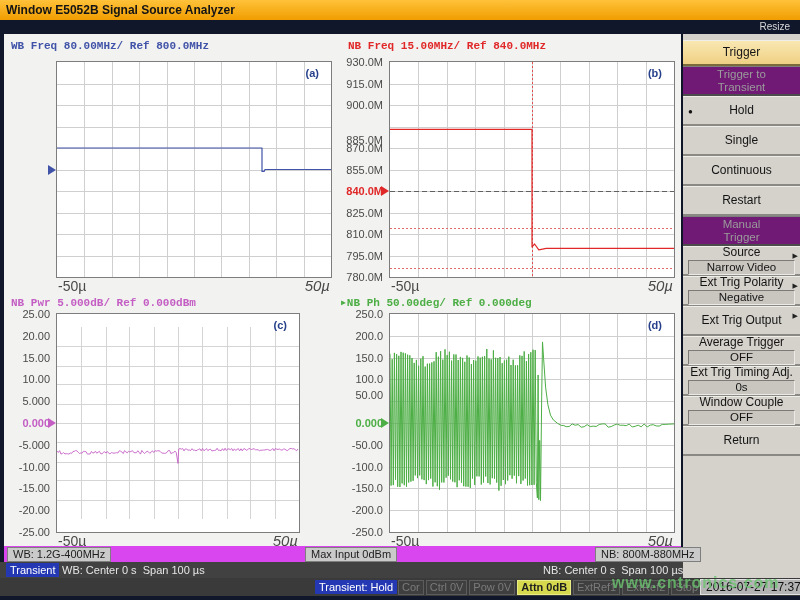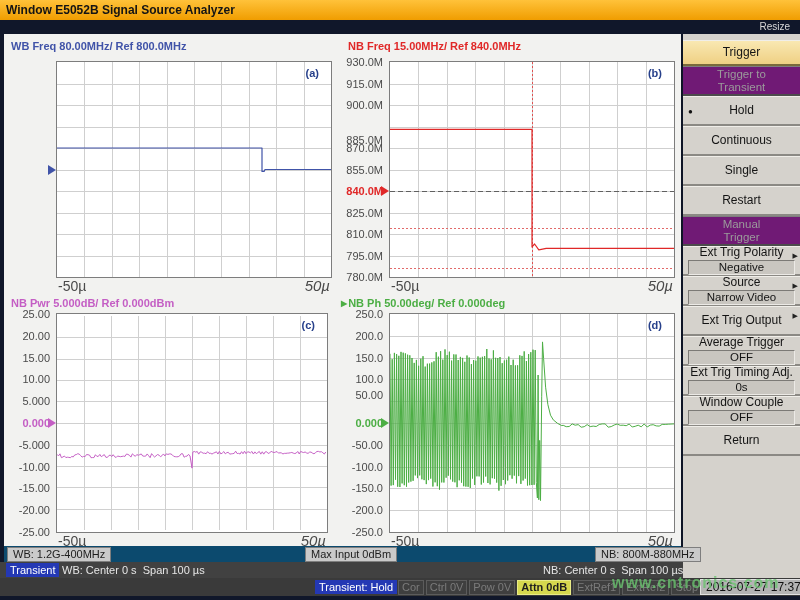--- a/index.html
+++ b/index.html
@@ -8,21 +8,21 @@
   
   .titlebar{position:absolute;left:0;top:0;width:800px;height:20px;
             background:linear-gradient(#ffc23a,#f09d00);color:#141414;
             font-weight:bold;font-size:12px;line-height:20px;padding-left:6px;box-sizing:border-box;}
   .topstrip{position:absolute;left:0;top:20px;width:800px;height:14px;background:#10172a;}
   .resize{position:absolute;right:10px;top:1px;color:#d8d8d8;font-size:10px;}
   
   .main{position:absolute;left:4px;top:34px;width:677px;height:512px;background:#f2f2f0;}
   .plot{position:absolute;background:#fff;border:1px solid #7d7d7d;box-sizing:border-box;}
   .plot svg{position:absolute;left:0;top:0;width:100%;height:100%;}
-  .plot-header{position:absolute;font-size:11px;white-space:nowrap;font-weight:bold;}
+  .plot-header{position:absolute;font-size:11px;white-space:nowrap;font-weight:bold;font-family:Liberation Mono, monospace;}
   .hdr-arw{font-size:8px;vertical-align:1px;margin-right:1px;}
   .ylabels{position:absolute;left:-55px;top:0;width:50px;height:100%;}
   .ylabels span{position:absolute;right:2px;font-size:11px;color:#4a4a4a;white-space:pre;}
   .ylabels span.ref{font-weight:bold;}
   .corner{position:absolute;top:5px;right:12px;font-size:11px;font-weight:bold;color:#27408b;}
   .xl-left{position:absolute;left:1px;top:100%;font-size:14px;color:#4a4a4a;margin-top:1px;}
   .xl-right{position:absolute;right:1px;top:100%;font-size:15px;color:#4a4a4a;margin-top:0;font-style:italic;}
   .ref-marker{position:absolute;left:-9px;width:0;height:0;
               border-top:5px solid transparent;border-bottom:5px solid transparent;
               border-left:8px solid #000;}
@@ -36,21 +36,21 @@
   .skey .lab{line-height:13px;}
   .skey.two .lab{font-size:11.5px;}
   .skey.active{height:26px;background:linear-gradient(#f9e8b2,#efd084);border-bottom-color:#7a6a3c;}
   .skey.disabled{background:#701a75;color:#9b9b9b;border-top-color:#7e7e7e;border-bottom-color:#4c4c4c;}
   .skey .val{margin-top:1px;background:#c9c6c0;border:1px solid #7c7a76;
              border-right-color:#eceae6;border-bottom-color:#eceae6;
              width:92%;box-sizing:border-box;text-align:center;font-size:11.5px;line-height:13px;}
   .skey .arrow{position:absolute;right:2px;top:5px;font-size:7px;color:#222;}
   .skey .bullet{position:absolute;left:5px;top:50%;transform:translateY(-50%);font-size:8px;color:#111;}
   
-  .row1{position:absolute;left:4px;top:546px;width:677px;height:16px;background:#0c4a6e;z-index:2;}
+  .row1{position:absolute;left:4px;top:546px;width:677px;height:16px;background:#d946ef;z-index:2;}
   .sbox{position:absolute;top:1px;background:#cacaca;border:1px solid #7e7e7e;
         font-size:11px;color:#1d1d1d;padding:0 5px;height:13px;line-height:13px;white-space:pre;}
   .row2{position:absolute;left:0;top:562px;width:683px;height:16px;background:#414141;z-index:2;}
   .bluebox{position:absolute;top:1px;background:#2438b4;color:#fff;font-size:11px;
            padding:0 4px;height:14px;line-height:14px;white-space:pre;}
   .rowtext{position:absolute;top:2px;color:#e6e6e6;font-size:11px;white-space:pre;}
   .row3{position:absolute;left:0;top:578px;width:800px;height:18px;background:#3a3a3a;z-index:2;}
   .indrow{position:absolute;left:398px;top:2px;display:flex;gap:2px;}
   .ind{background:#3f3f3f;border:1px solid #5c5c5c;color:#7b7b7b;font-size:11px;
        padding:0 3px;height:13px;line-height:13px;white-space:pre;}
@@ -146,21 +146,21 @@
           <span style="top: 166px;">810.0M</span>
           <span style="top: 187.5px;">795.0M</span>
           <span style="top: 209px;">780.0M</span>
         </div>
       <div class="ref-marker" style="top: 124px; border-left-color: rgb(224, 40, 40);"></div>
       <span class="corner">(b)</span>
       <span class="xl-left">-50µ</span>
       <span class="xl-right">50µ</span>
     </div>
 
-    <div class="plot" style="left:52px;top:279px;width:272px;height:220px;">
+    <div class="plot" style="left:52px;top:279px;width:244px;height:220px;">
       <svg viewBox="0 0 274 218">
           <line x1="27.5" y1="0" x2="27.5" y2="218" stroke="#cfcfcf" stroke-width="1" shape-rendering="crispEdges"></line>
           <line x1="0" y1="22.5" x2="274" y2="22.5" stroke="#cfcfcf" stroke-width="1" shape-rendering="crispEdges"></line>
           <line x1="55.5" y1="0" x2="55.5" y2="218" stroke="#cfcfcf" stroke-width="1" shape-rendering="crispEdges"></line>
           <line x1="0" y1="44.5" x2="274" y2="44.5" stroke="#cfcfcf" stroke-width="1" shape-rendering="crispEdges"></line>
           <line x1="82.5" y1="0" x2="82.5" y2="218" stroke="#cfcfcf" stroke-width="1" shape-rendering="crispEdges"></line>
           <line x1="0" y1="65.5" x2="274" y2="65.5" stroke="#cfcfcf" stroke-width="1" shape-rendering="crispEdges"></line>
           <line x1="110.5" y1="0" x2="110.5" y2="218" stroke="#cfcfcf" stroke-width="1" shape-rendering="crispEdges"></line>
           <line x1="0" y1="87.5" x2="274" y2="87.5" stroke="#cfcfcf" stroke-width="1" shape-rendering="crispEdges"></line>
           <line x1="137.5" y1="0" x2="137.5" y2="218" stroke="#cfcfcf" stroke-width="1" shape-rendering="crispEdges"></line>
@@ -250,40 +250,40 @@
         </div>
         <div class="skey disabled two">
           <span class="lab">Trigger to</span>
           <span class="lab">Transient</span>
         </div>
         <div class="skey">
           <span class="bullet">●</span>
           <span class="lab">Hold</span>
         </div>
         <div class="skey">
+          <span class="lab">Single</span>
+        </div>
+        <div class="skey">
           <span class="lab">Continuous</span>
-        </div>
-        <div class="skey">
-          <span class="lab">Single</span>
         </div>
         <div class="skey">
           <span class="lab">Restart</span>
         </div>
         <div class="skey disabled two">
           <span class="lab">Manual</span>
           <span class="lab">Trigger</span>
         </div>
         <div class="skey">
+          <span class="lab">Source</span>
+          <div class="val">Narrow Video</div>
+          <span class="arrow">▶</span>
+        </div>
+        <div class="skey">
           <span class="lab">Ext Trig Polarity</span>
           <div class="val">Negative</div>
-          <span class="arrow">▶</span>
-        </div>
-        <div class="skey">
-          <span class="lab">Source</span>
-          <div class="val">Narrow Video</div>
           <span class="arrow">▶</span>
         </div>
         <div class="skey">
           <span class="lab">Ext Trig Output</span>
           <span class="arrow">▶</span>
         </div>
         <div class="skey">
           <span class="lab">Average Trigger</span>
           <div class="val">OFF</div>
         </div>

